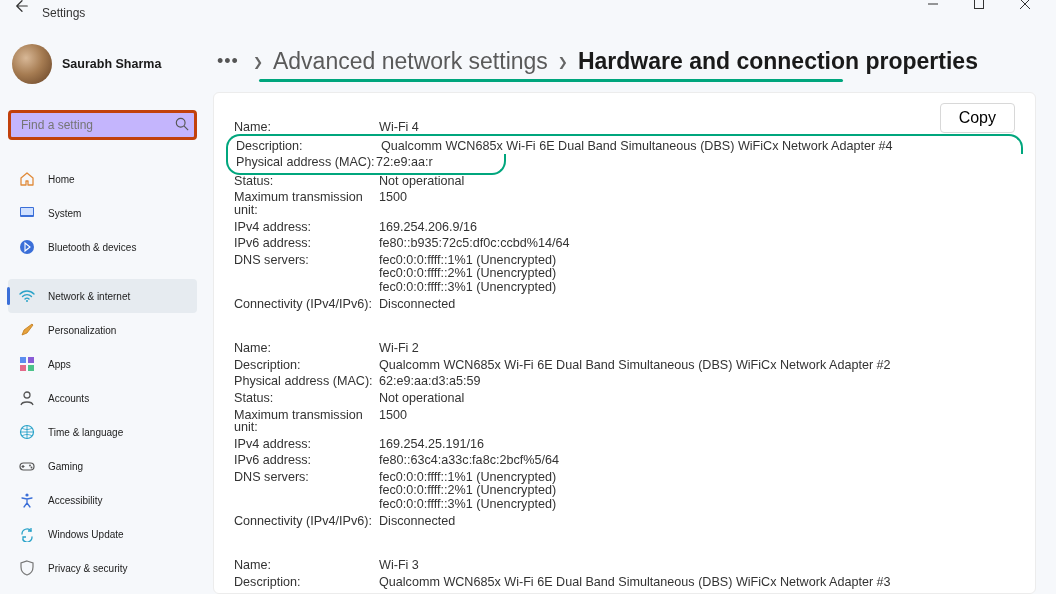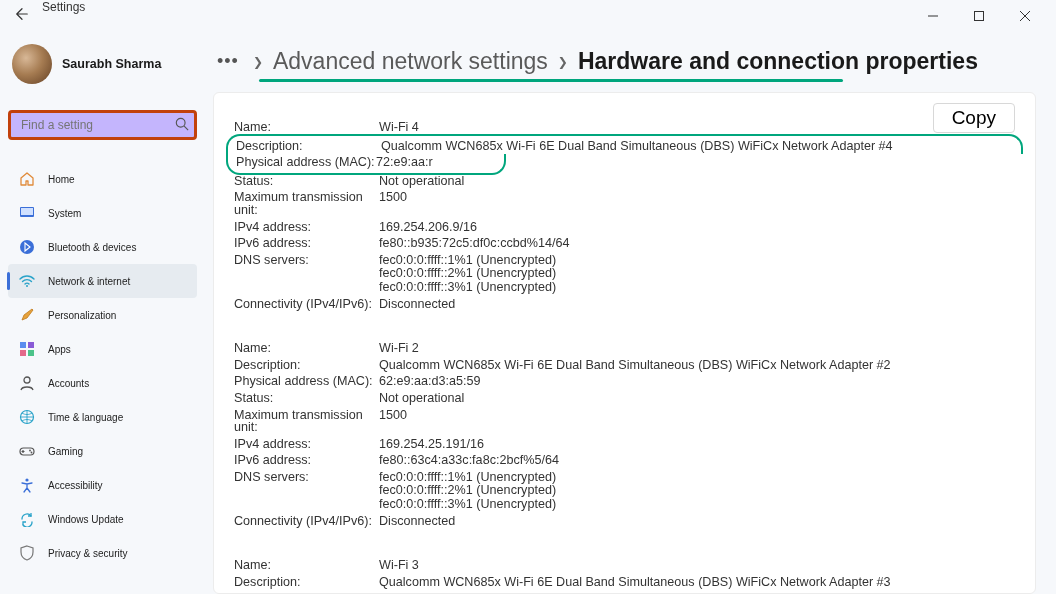--- a/index.html
+++ b/index.html
@@ -1,43 +1,43 @@
 <!DOCTYPE html>
 <html><head>
 <meta charset="utf-8">
 <style>
   * { margin:0; padding:0; box-sizing:border-box; font-family: "Segoe UI", -apple-system, sans-serif; }
   html,body{ width:1056px; height:594px; overflow:hidden; background:#f6f8fb; color:#1a1a1a;}
-  .titlebar{ height:32px; display:flex; align-items:flex-start; padding:0 8px; background:#f6f8fb;}
+  .titlebar{ height:32px; display:flex; align-items:flex-end; padding:12px 8px; background:#f6f8fb;}
   .back-btn{ width:28px; height:28px; display:flex; align-items:center; justify-content:center; border-radius:4px;}
   .title{ font-size:12px; margin-left:6px; color:#333;}
   .win-controls{ margin-left:auto; display:flex;}
   .win-btn{ width:46px; height:32px; display:flex; align-items:center; justify-content:center;}
   .app{ display:flex; height:calc(594px - 32px);}
   .sidebar{ width:205px; padding:8px 8px 0 8px; display:flex; flex-direction:column; gap:12px;}
   .profile{ display:flex; align-items:center; gap:10px; padding:4px 4px 10px 4px;}
   .avatar{ width:40px; height:40px; border-radius:50%; background:radial-gradient(circle at 35% 35%, #d8b897 0%, #a67c52 45%, #7a5433 80%);}
   .profile-name{ font-size:12.5px; font-weight:600;}
   .profile-sub{ font-size:11px; color:#7a7a7a;}
   .searchbox{ position:relative; margin:4px 0 10px 0;}
   .searchbox input{ width:100%; height:30px; padding:0 28px 0 10px; border:3px solid #c2410c; background:#c4b5fd; border-radius:4px; font-size:12px; outline:none;}
   .searchbox .sicon{ position:absolute; right:8px; top:7px; color:#666;}
   .nav-item{ display:flex; align-items:center; gap:12px; height:34px; padding:0 10px; border-radius:4px; font-size:10px; color:#222; cursor:default;}
-  .nav-item.selected{ background:#e6ebf0; position:relative;}
+  .nav-item.selected{ background:#e6ebf0; position:relative;margin-top:15px;}
   .nav-item.selected::before{ content:""; position:absolute; left:-1px; top:8px; bottom:8px; width:3px; background:#3b6fd8; border-radius:2px;}
   .nicon{ width:18px; height:18px; display:flex; align-items:center; justify-content:center; font-size:14px;}
   .main{ flex:1; display:flex; flex-direction:column; padding:12px 20px 0 8px;}
   .breadcrumb{ display:flex; align-items:center; gap:10px; padding:4px 0 2px 0;}
   .dots{ color:#555; font-size:18px; letter-spacing:1px; padding:0 4px;}
   .chev{ color:#666; font-size:12px;}
   .crumb1{ font-size:23px; font-weight:400; color:#5a5a5a;}
   .crumb2{ font-size:23px; font-weight:600; color:#1a1a1a;}
   .underline{ height:3px; background:#00a67d; border-radius:2px; margin:2px 0 0 46px; width:584px;}
   .content{ flex:1; margin-top:10px; background:#fff; border:1px solid #ececec; border-radius:6px; padding:14px 20px 0 20px; position:relative; overflow:hidden;}
-  .copy-btn{ position:absolute; top:10px; right:20px; height:30px; padding:0 18px; background:#fff; border:1px solid #d8d8d8; border-radius:4px; font-size:19px;}
+  .copy-btn{ position:absolute; top:10px; right:20px; height:30px; padding:0 18px; background:#fff; border:1px solid #d8d8d8; border-radius:4px; font-size:16px;}
   .group{ margin-bottom:28px; font-size:12.6px; line-height:1.0;margin-top:12px;}
   .row{ display:flex; padding:2px 0;}
   .lbl{ width:145px; color:#333;}
   .val{ flex:1; color:#333;}
   .multi{ display:flex; flex-direction:column; gap:1px;}
   .hl-desc{ border:2.5px solid #00a67d; border-radius:14px 14px 0 0; border-bottom:none; padding:2px 8px 0 8px; margin:-2px -8px 0 -8px;}
   .hl-mac{ border:2.5px solid #00a67d; border-radius:0 0 14px 14px; border-top:none; padding:0 8px 2px 8px; margin:0 -8px -2px -8px;}
   svg{ display:block;}
 </style>
 </head>

